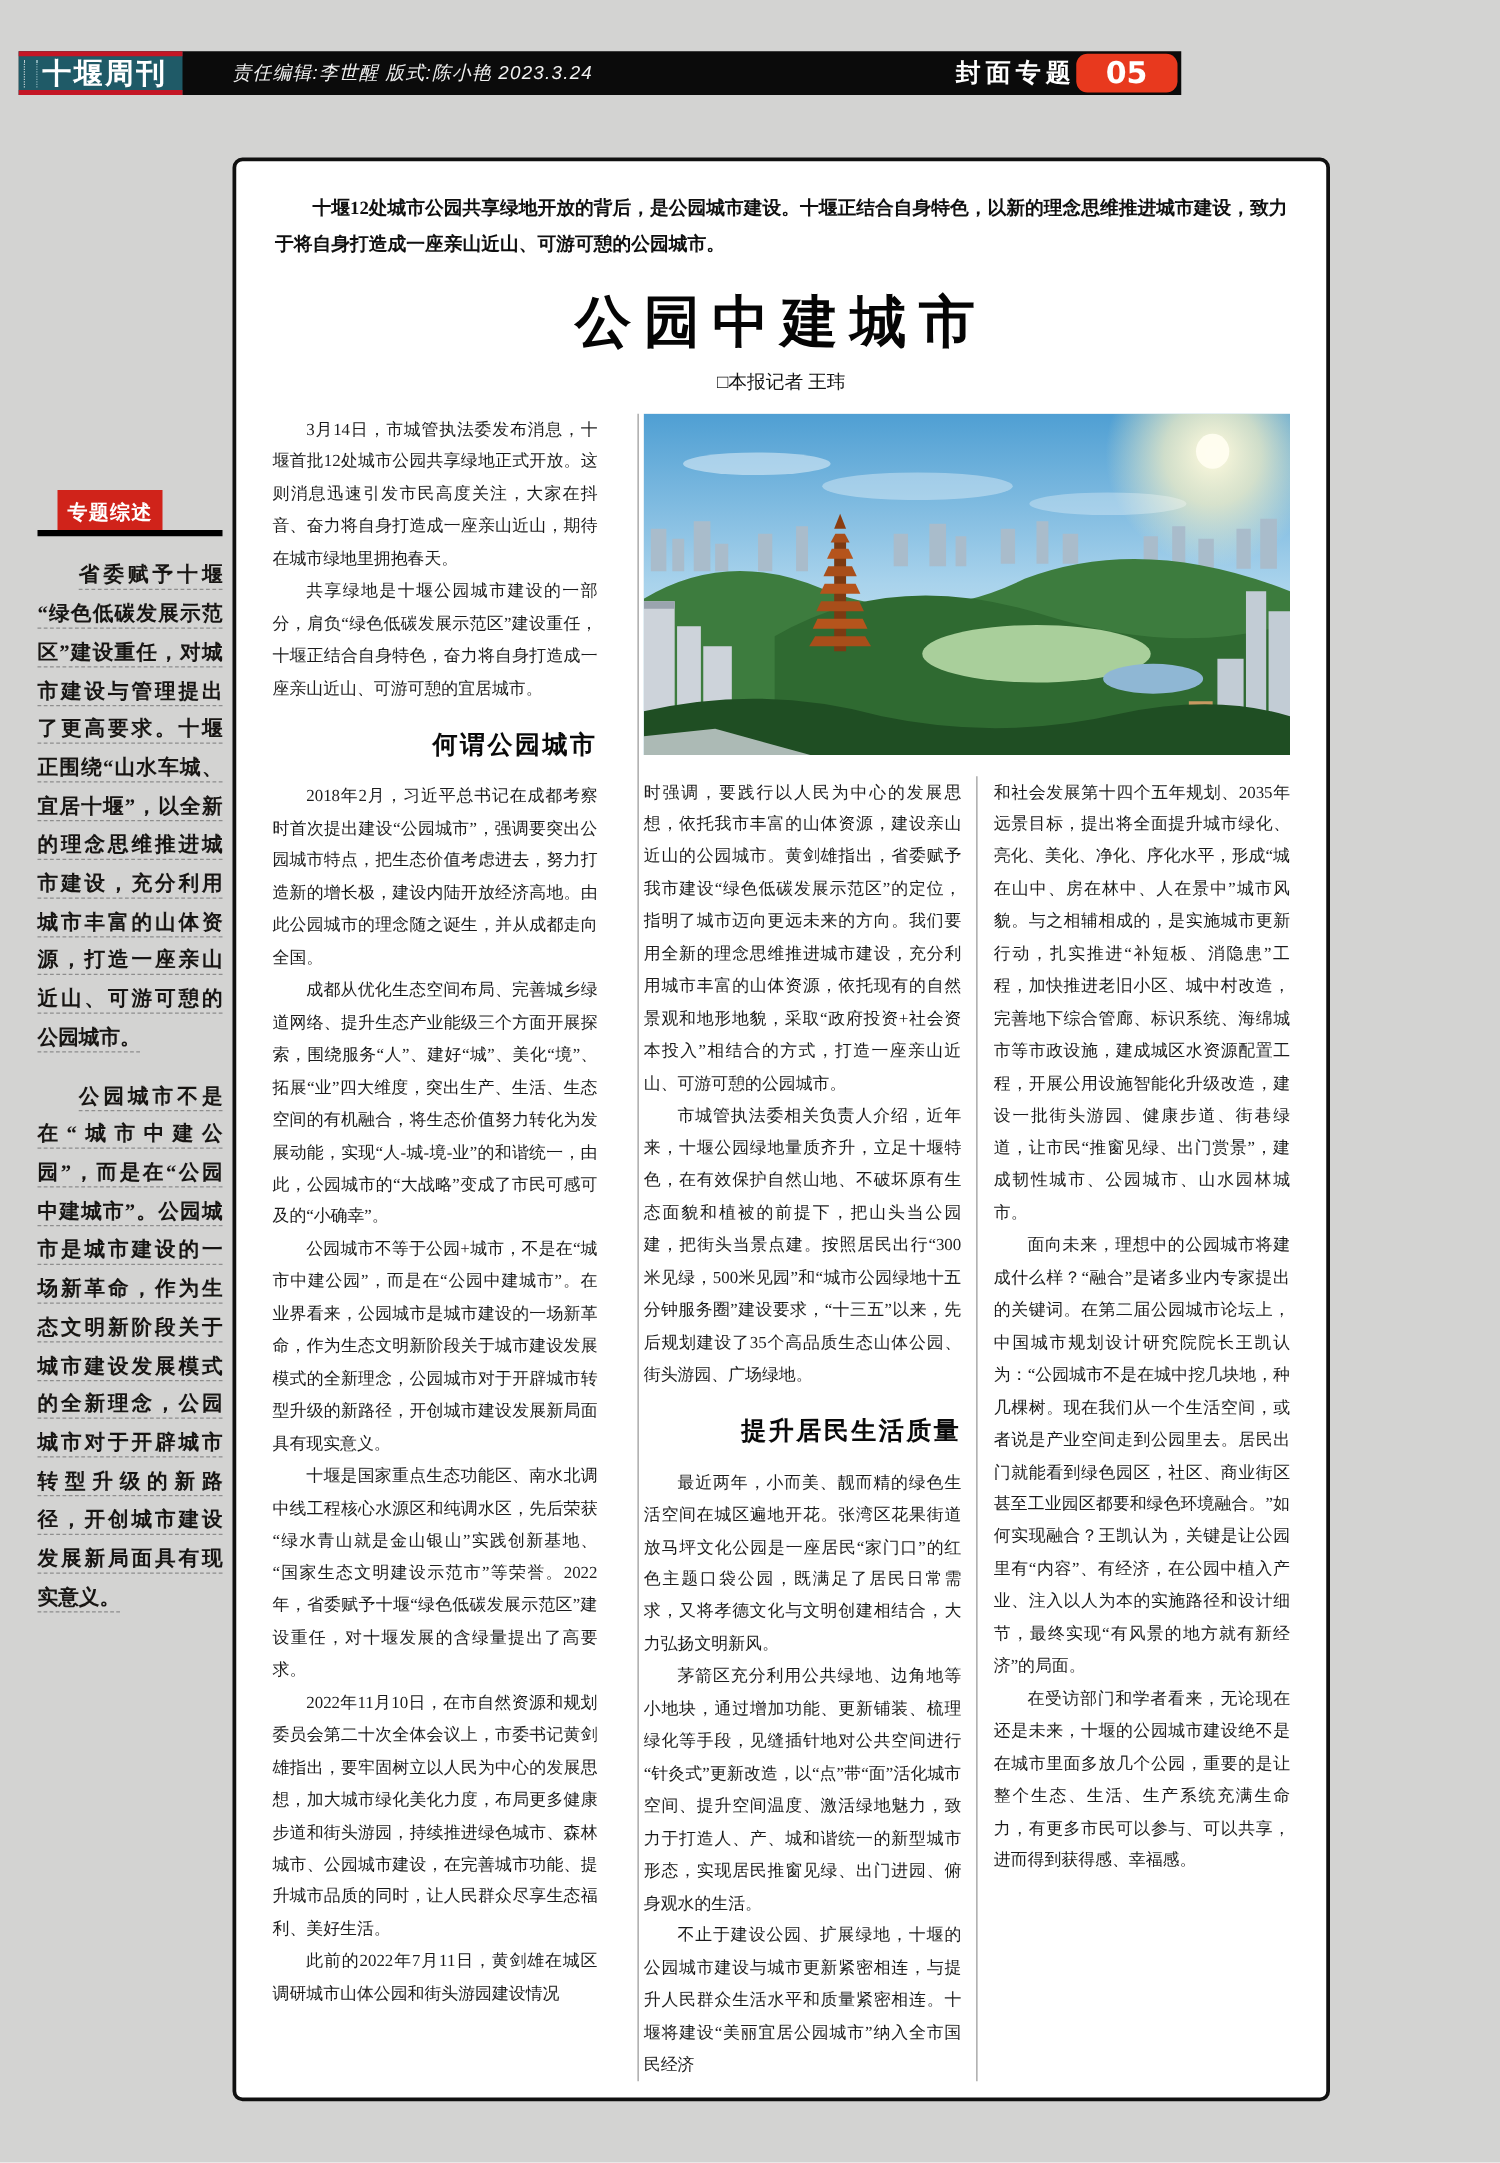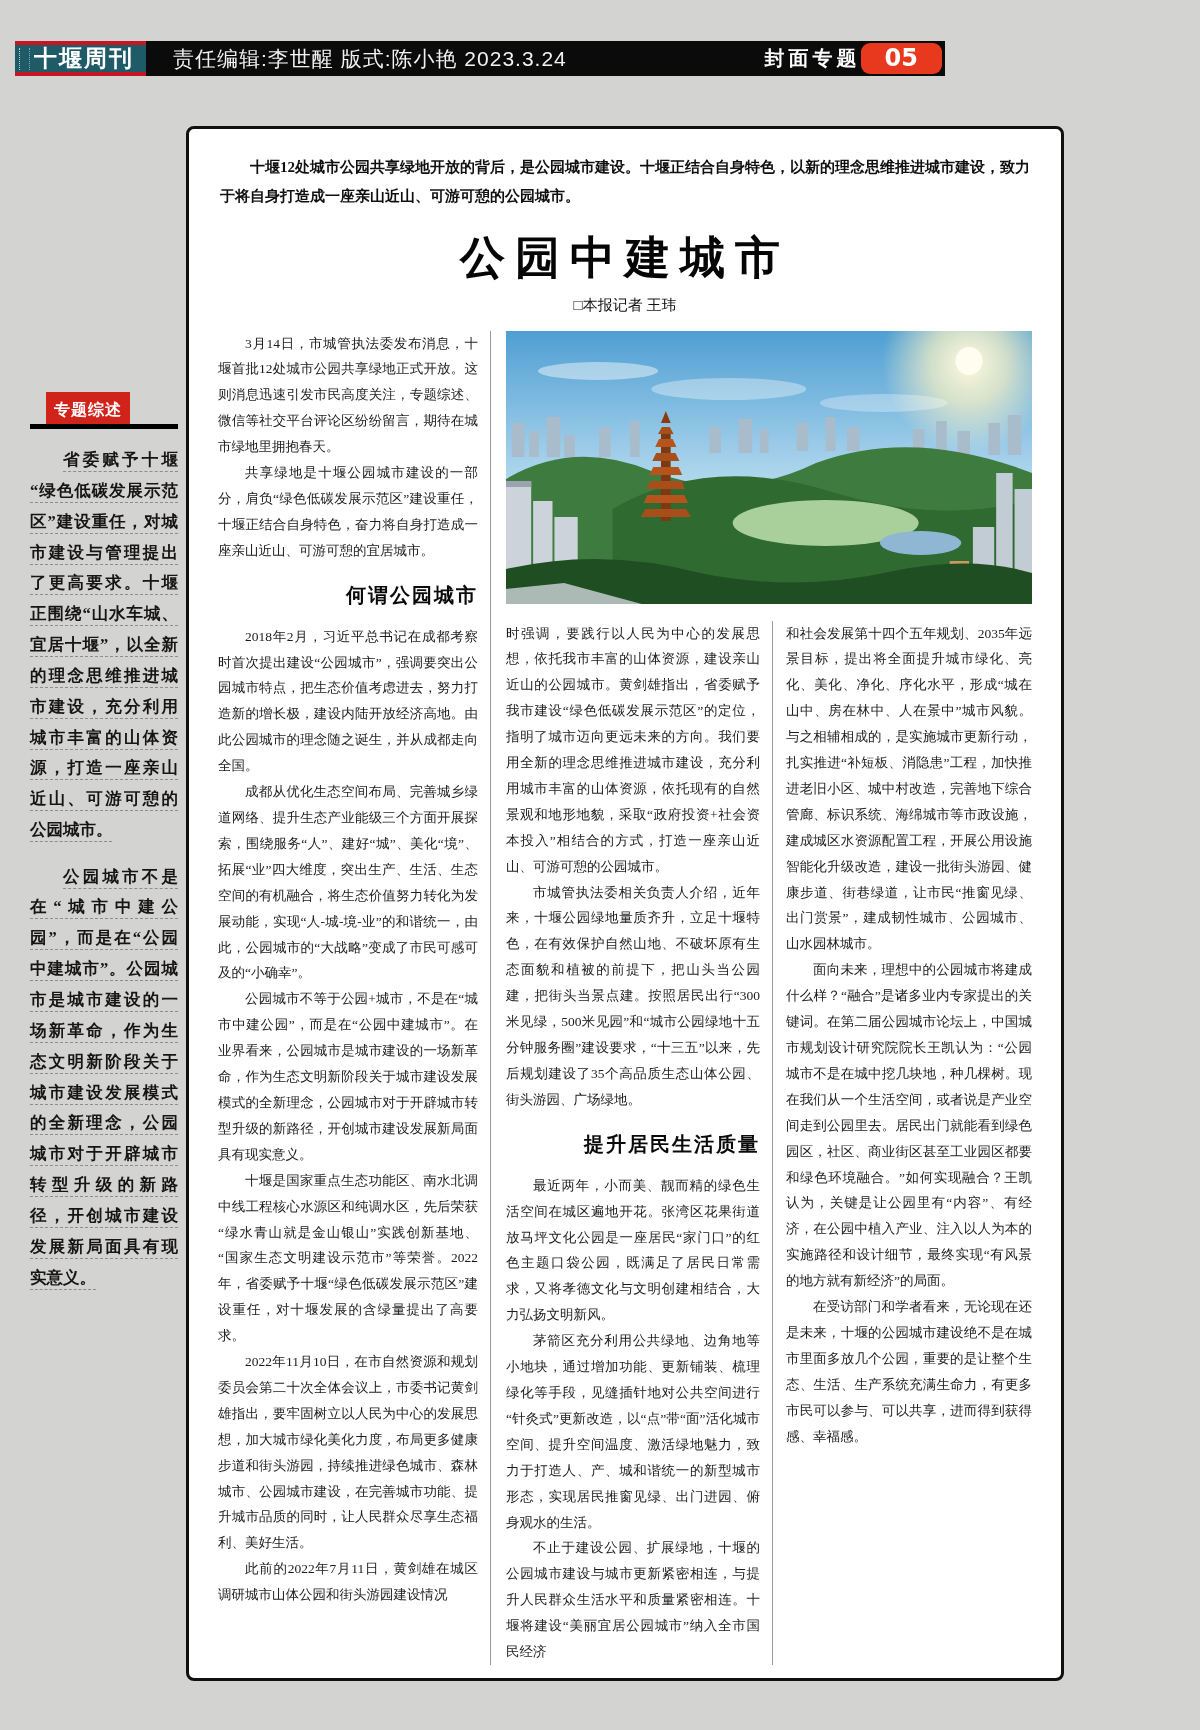--- a/index.html
+++ b/index.html
@@ -21,21 +21,21 @@
   }
   .masthead-mark{
     width:9px;height:22px;margin-right:4px;opacity:.8;
     border-left:1px dotted #e8e8e8;border-right:1px dotted #9fc2c9;
   }
   .masthead-title{
     color:#ffffff;font-weight:bold;font-size:23px;letter-spacing:2px;line-height:1;
     white-space:nowrap;
   }
   .editor-line{
-    color:#f2f2f2;font-size:21px;margin-left:27px;
+    color:#f2f2f2;font-style:italic;font-size:15px;margin-left:40px;
     letter-spacing:1px;white-space:nowrap;
     font-family:"Liberation Sans","DejaVu Sans",sans-serif;
   }
   .header-right{margin-left:auto;display:flex;align-items:center;padding-right:3px;}
   .section-label{
     color:#fff;font-weight:bold;font-size:20px;letter-spacing:4px;
     font-family:"DejaVu Sans","Liberation Sans",sans-serif;white-space:nowrap;
   }
   .page-num{
     background:#e8391e;color:#fff;font-weight:bold;font-size:24px;line-height:1;
@@ -82,21 +82,21 @@
     margin:0;font-size:13.5px;line-height:1.92;text-align:justify;
     text-indent:2em;color:#1c1c1c;
   }
   .col p.cont{text-indent:0;}
   .col h3{
     font-family:"DejaVu Sans","Liberation Sans",sans-serif;
     font-size:20px;font-weight:bold;text-align:right;
     letter-spacing:2px;margin:18px 0 15px;color:#0a0a0a;
   }
   .col-1{width:260px;padding-right:12px;flex:none;}
-  .right-wrap{flex:1;border-left:1px solid #9a9a9a;padding-left:15px;min-width:0;}
+  .right-wrap{flex:1;border-left:1px solid #9a9a9a;padding-left:4px;min-width:0;margin-left:20px;}
   .photo{
     width:100%;height:273px;overflow:hidden;background:#9ec7e0;
   }
   .photo svg{display:block;width:100%;height:100%;}
   .right-cols{display:flex;margin-top:17px;}
   .col-2{width:254px;padding-right:12px;flex:none;}
   .col-3{flex:1;border-left:1px solid #9a9a9a;padding-left:13px;min-width:0;}
 </style>
 </head>
 <body>
@@ -123,21 +123,21 @@
     </div>
 </div>
 
 <div class="content-box">
   <p class="lead">十堰12处城市公园共享绿地开放的背后，是公园城市建设。十堰正结合自身特色，以新的理念思维推进城市建设，致力于将自身打造成一座亲山近山、可游可憩的公园城市。</p>
   <div class="title">公园中建城市</div>
   <div class="byline">□本报记者  王玮</div>
 
   <div class="body-grid">
     <div class="col col-1">
-        <p>3月14日，市城管执法委发布消息，十堰首批12处城市公园共享绿地正式开放。这则消息迅速引发市民高度关注，专题综述、微信等社交平台评论区纷纷留言，期待在城市绿地里拥抱春天。</p>
+        <p>3月14日，市城管执法委发布消息，十堰首批12处城市公园共享绿地正式开放。这则消息迅速引发市民高度关注，大家在抖音、奋力将自身打造成一座亲山近山，期待在城市绿地里拥抱春天。</p>
         <p>共享绿地是十堰公园城市建设的一部分，肩负“绿色低碳发展示范区”建设重任，十堰正结合自身特色，奋力将自身打造成一座亲山近山、可游可憩的宜居城市。</p>
         <h3>何谓公园城市</h3>
         <p>2018年2月，习近平总书记在成都考察时首次提出建设“公园城市”，强调要突出公园城市特点，把生态价值考虑进去，努力打造新的增长极，建设内陆开放经济高地。由此公园城市的理念随之诞生，并从成都走向全国。</p>
         <p>成都从优化生态空间布局、完善城乡绿道网络、提升生态产业能级三个方面开展探索，围绕服务“人”、建好“城”、美化“境”、拓展“业”四大维度，突出生产、生活、生态空间的有机融合，将生态价值努力转化为发展动能，实现“人-城-境-业”的和谐统一，由此，公园城市的“大战略”变成了市民可感可及的“小确幸”。</p>
         <p>公园城市不等于公园+城市，不是在“城市中建公园”，而是在“公园中建城市”。在业界看来，公园城市是城市建设的一场新革命，作为生态文明新阶段关于城市建设发展模式的全新理念，公园城市对于开辟城市转型升级的新路径，开创城市建设发展新局面具有现实意义。</p>
         <p>十堰是国家重点生态功能区、南水北调中线工程核心水源区和纯调水区，先后荣获“绿水青山就是金山银山”实践创新基地、“国家生态文明建设示范市”等荣誉。2022年，省委赋予十堰“绿色低碳发展示范区”建设重任，对十堰发展的含绿量提出了高要求。</p>
         <p>2022年11月10日，在市自然资源和规划委员会第二十次全体会议上，市委书记黄剑雄指出，要牢固树立以人民为中心的发展思想，加大城市绿化美化力度，布局更多健康步道和街头游园，持续推进绿色城市、森林城市、公园城市建设，在完善城市功能、提升城市品质的同时，让人民群众尽享生态福利、美好生活。</p>
         <p>此前的2022年7月11日，黄剑雄在城区调研城市山体公园和街头游园建设情况</p>
       </div>
 

